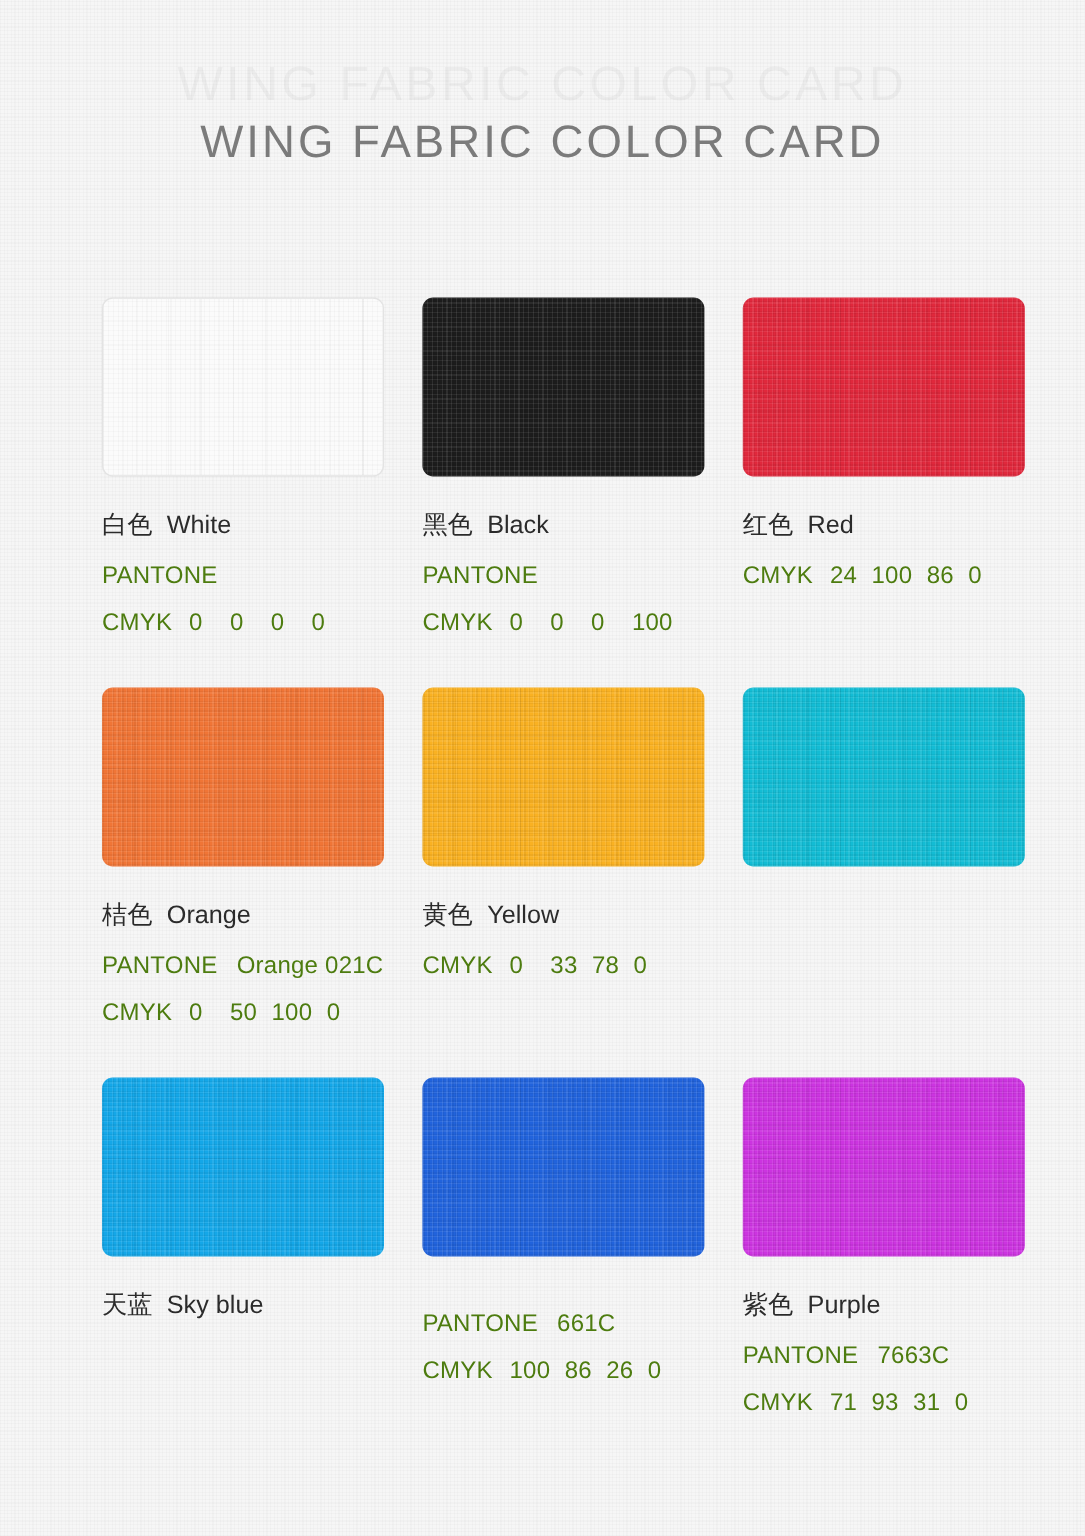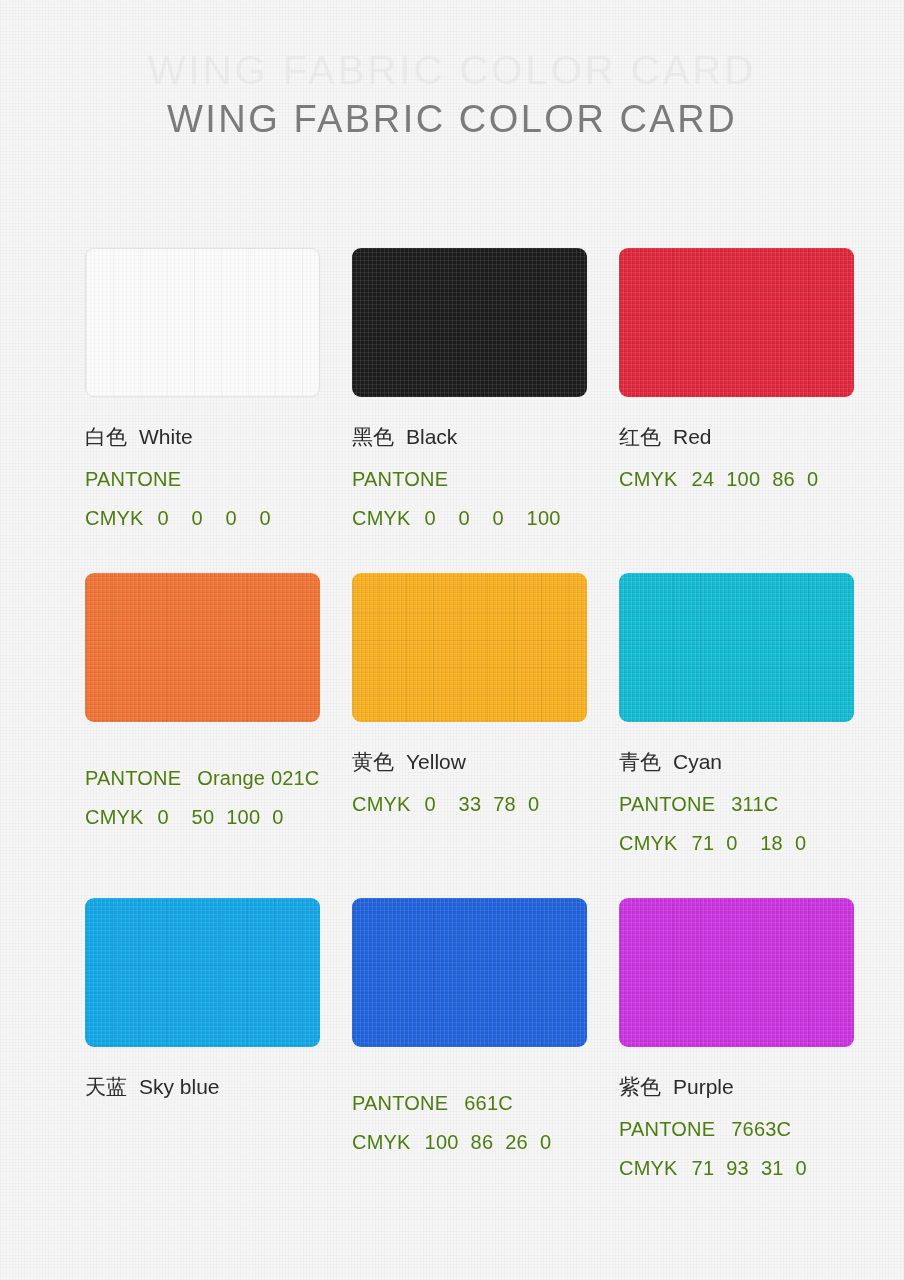--- a/index.html
+++ b/index.html
@@ -191,38 +191,34 @@
       <div class="cell">
         <div class="swatch" style="background: rgb(224, 40, 60);"></div>
         <div class="info">
           <div class="name-row"><span class="name-cn">红色</span><span class="name-en">Red</span></div>
           <div class="spec-row"><span class="spec-label">CMYK</span><span class="cmyk-vals"><span>24</span><span>100</span><span>86</span><span>0</span></span></div>
         </div>
       </div>
       <div class="cell">
         <div class="swatch" style="background: rgb(240, 117, 54);"></div>
         <div class="info">
+          <div class="name-row"><span class="name-cn">桔色</span><span class="name-en">Orange</span></div>
           <div class="spec-row"><span class="spec-label">PANTONE</span><span class="spec-val">Orange 021C</span></div>
           <div class="spec-row"><span class="spec-label">CMYK</span><span class="cmyk-vals"><span>0</span><span>50</span><span>100</span><span>0</span></span></div>
         </div>
       </div>
       <div class="cell">
         <div class="swatch" style="background: rgb(249, 177, 34);"></div>
         <div class="info">
           <div class="name-row"><span class="name-cn">黄色</span><span class="name-en">Yellow</span></div>
           <div class="spec-row"><span class="spec-label">CMYK</span><span class="cmyk-vals"><span>0</span><span>33</span><span>78</span><span>0</span></span></div>
         </div>
       </div>
       <div class="cell">
         <div class="swatch" style="background: rgb(19, 188, 212);"></div>
-        <div class="info">
-          <div class="name-row"><span class="name-cn">青色</span><span class="name-en">Cyan</span></div>
-          <div class="spec-row"><span class="spec-label">PANTONE</span><span class="spec-val">311C</span></div>
-          <div class="spec-row"><span class="spec-label">CMYK</span><span class="cmyk-vals"><span>71</span><span>0</span><span>18</span><span>0</span></span></div>
-        </div>
       </div>
       <div class="cell">
         <div class="swatch" style="background: rgb(20, 167, 232);"></div>
         <div class="info">
           <div class="name-row"><span class="name-cn">天蓝</span><span class="name-en">Sky blue</span></div>
         </div>
       </div>
       <div class="cell">
         <div class="swatch" style="background: rgb(33, 99, 220);"></div>
         <div class="info">

